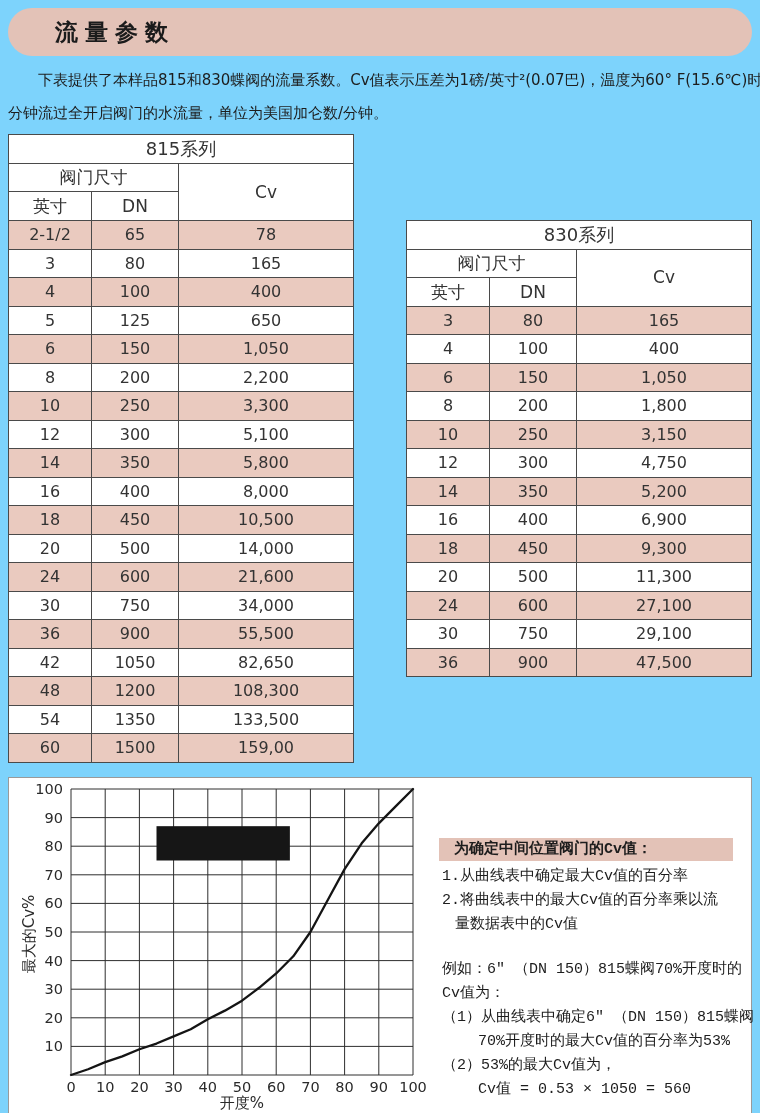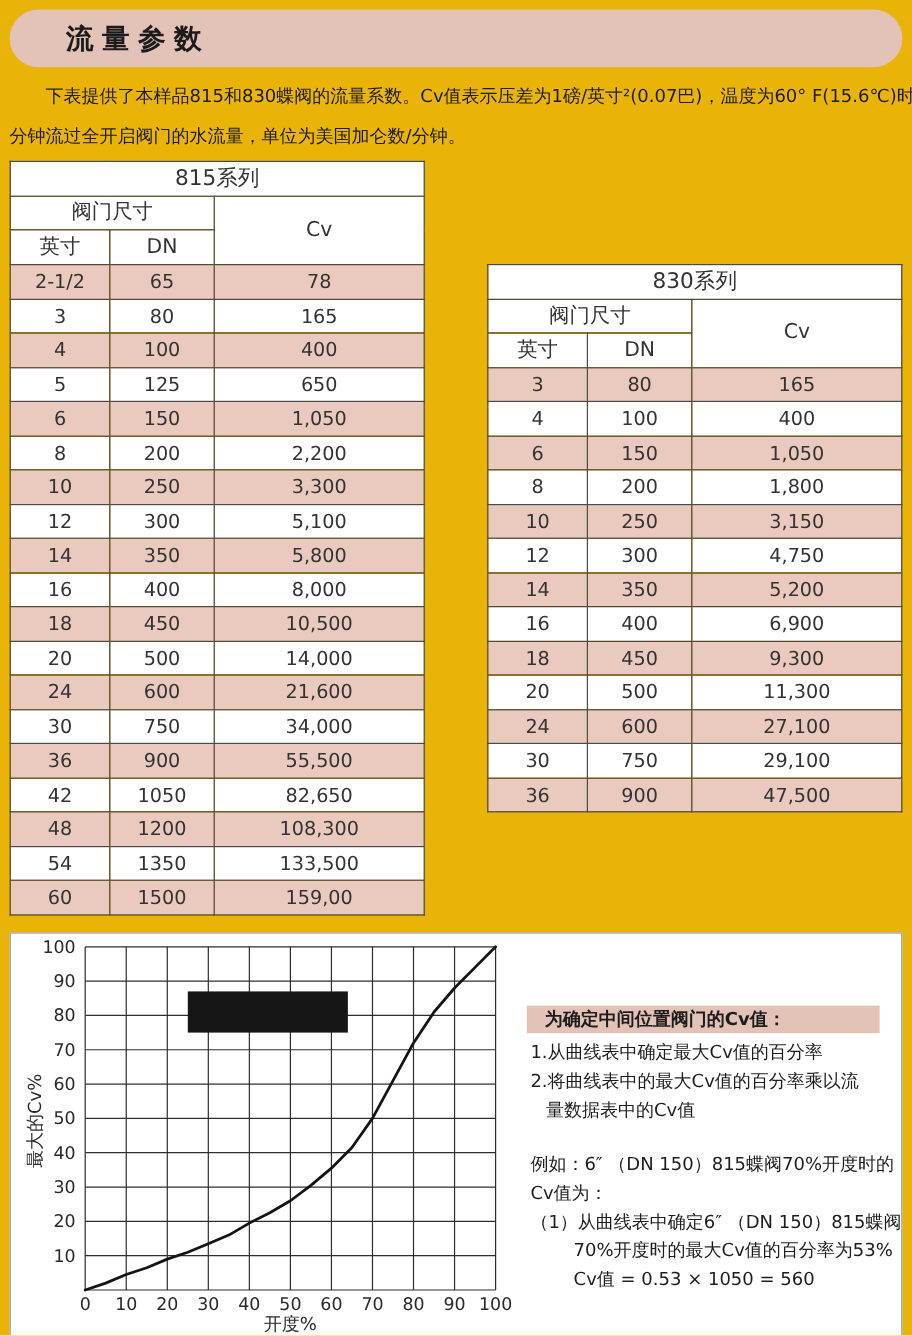--- a/index.html
+++ b/index.html
@@ -1,16 +1,16 @@
 <!DOCTYPE html>
 <html><head>
 <meta charset="utf-8">
 <style>
   html,body{margin:0;padding:0;background:#fff;}
-  .page{position:relative;width:760px;height:1113px;background:#eab308;overflow:hidden;
+  .page{position:relative;width:760px;height:1113px;background:#7dd3fc;overflow:hidden;
         font-family:"DejaVu Sans","Liberation Sans",sans-serif;color:#1d1d1d;}
 
   
   .banner{position:relative;margin:8px 8px 0;height:48px;border-radius:26px;
           background:#e3c2b7;display:flex;align-items:center;}
   .banner-title{margin-left:47px;font-size:23px;font-weight:bold;letter-spacing:7px;color:#1b1b1b;}
 
   
   .intro{margin:8px 8px 0;font-size:15px;line-height:33px;color:#1d1d1d;}
   .intro-line{white-space:nowrap;}
@@ -27,21 +27,21 @@
   table.flow td.cvh{font-size:19px;}
   table.flow tbody tr:nth-child(odd) td{background:#eacabf;}
 
   
   .chart-box{position:relative;margin:14px 8px 0;width:742px;height:345px;border:1px solid #9a9a9a;background:#fff;}
   .chart-box svg{position:absolute;left:0;top:0;}
   svg text.tick{font-size:14.5px;fill:#2a2a2a;font-family:"DejaVu Sans","Liberation Sans",sans-serif;}
   svg text.axis-label{font-size:15px;fill:#2a2a2a;font-family:"DejaVu Sans","Liberation Sans",sans-serif;}
 
   
-  .notes{position:absolute;left:430px;top:60px;width:314px;font-size:15px;color:#1d1d1d;}
+  .notes{position:absolute;left:430px;top:60px;width:314px;font-size:15px;color:#1d1d1d;font-family:Liberation Mono, monospace;}
   .notes-heading{background:#e3c2b7;height:23px;line-height:23px;font-weight:bold;
                  padding-left:15px;width:279px;margin-bottom:4px;white-space:nowrap;}
   .note-line{line-height:24px;white-space:nowrap;}
   .ind0{margin-left:3px}.ind1{margin-left:16px}.ind2{margin-left:39px}
   .gap{margin-top:21px}
 </style>
 </head>
 <body>
 
 <div class="page">
@@ -318,18 +318,19 @@
     <div class="notes">
       <div class="notes-heading">为确定中间位置阀门的Cv值：</div>
       <div id="notes-lines">
           <div class="note-line ind0">1.从曲线表中确定最大Cv值的百分率</div>
           <div class="note-line ind0">2.将曲线表中的最大Cv值的百分率乘以流</div>
           <div class="note-line ind1">量数据表中的Cv值</div>
           <div class="note-line ind0 gap">例如：6″ （DN 150）815蝶阀70%开度时的</div>
           <div class="note-line ind0">Cv值为：</div>
           <div class="note-line ind0">（1）从曲线表中确定6″ （DN 150）815蝶阀</div>
           <div class="note-line ind2">70%开度时的最大Cv值的百分率为53%</div>
+          <div class="note-line ind0">（2）53%的最大Cv值为，</div>
           <div class="note-line ind2">Cv值 = 0.53 × 1050 = 560</div>
         </div>
     </div>
   </div>
 
 </div>
 
 </body></html>

